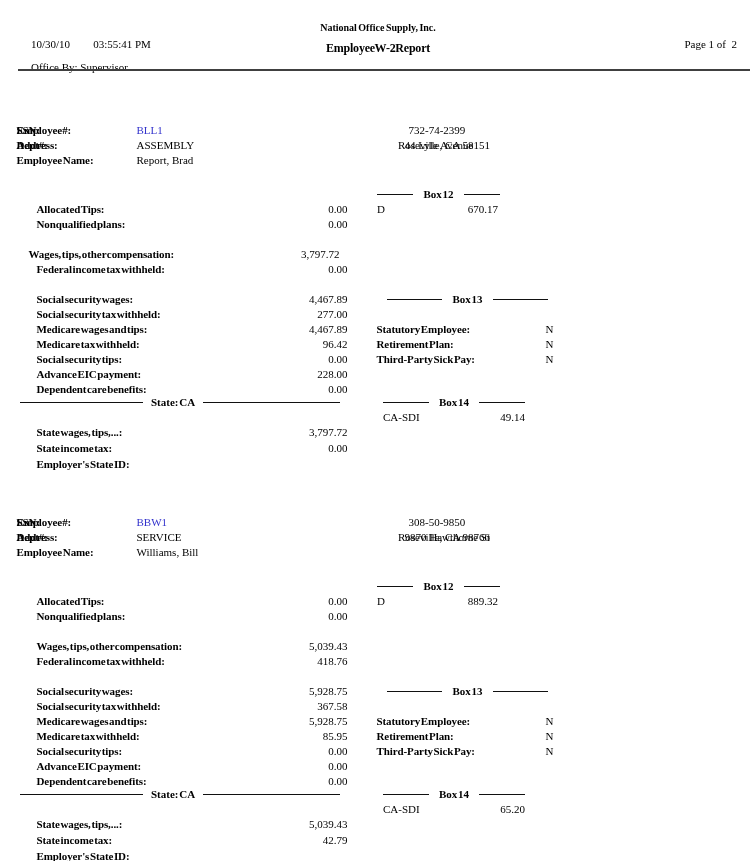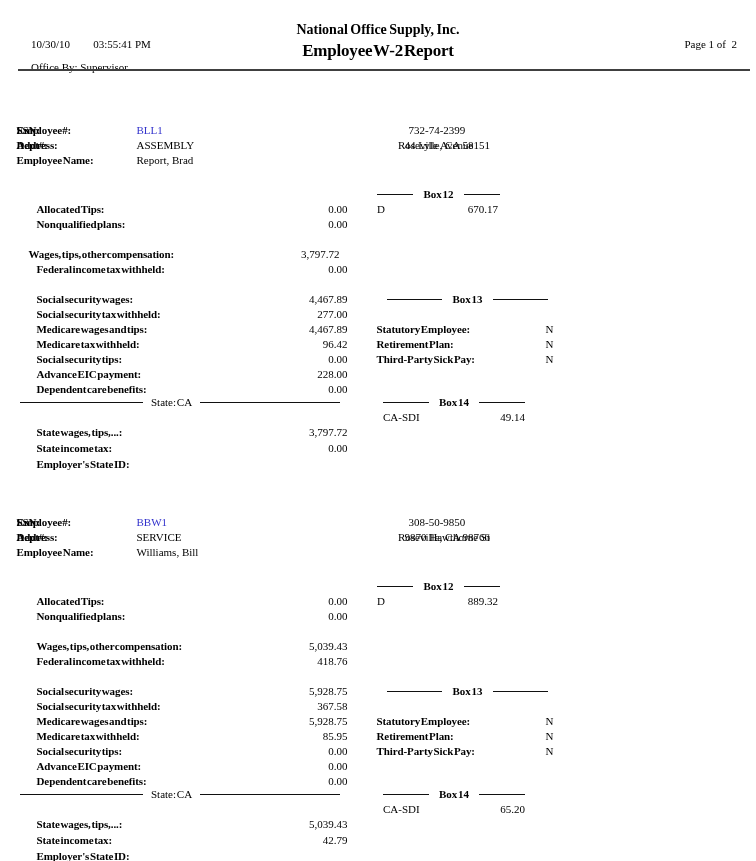--- a/index.html
+++ b/index.html
@@ -11,30 +11,30 @@
     font-size:11px;color:#000;
     overflow:hidden;
   }
   .r{position:absolute;height:15px;line-height:15px;white-space:pre;}
   .b{font-weight:bold;letter-spacing:-0.1px;word-spacing:-2px;}
   .lblcol{display:inline-block;text-align:left;vertical-align:top;}
   .valcol{display:inline-block;text-align:right;vertical-align:top;}
   .nval{display:inline-block;width:30px;text-align:center;vertical-align:top;}
   .link{color:#3333cc;}
   .centerline{position:absolute;left:0;width:100%;text-align:center;white-space:pre;}
-  .company{font-size:14px;font-weight:bold;word-spacing:-1px;}
-  .title{font-size:17px;font-weight:bold;word-spacing:-3px;letter-spacing:-0.2px;}
+  .company{font-size:10px;font-weight:bold;word-spacing:-1px;}
+  .title{font-size:12px;font-weight:bold;word-spacing:-3px;letter-spacing:-0.2px;}
   .pagerule{position:absolute;left:18px;top:69px;width:732px;height:1.5px;background:#404040;}
   .boxhdr{position:absolute;display:flex;align-items:center;height:15px;line-height:15px;}
   .boxhdr .txt{margin:0 10px;font-weight:bold;word-spacing:-2px;white-space:pre;}
   .hline{border-top:1px solid #111;flex:1;height:0;}
   .hline.fixed{flex:none;}
   .boxrow{position:absolute;display:flex;justify-content:space-between;height:15px;line-height:15px;white-space:pre;}
   .statehdr{position:absolute;display:flex;align-items:center;height:15px;line-height:15px;}
-  .statehdr .txt{margin:4px 8px;font-weight:normal;word-spacing:-2px;white-space:pre;}
+  .statehdr .txt{margin:4px 8px;font-weight:bold;word-spacing:-2px;white-space:pre;}
   section{position:absolute;left:0;width:756px;height:381px;}
 </style>
 </head>
 <body>
 
 <div class="page">
 
   <div class="r" style="left:20px;top:22px">
     <span>10/30/10</span><span style="display:inline-block;width:23px"></span><span>03:55:41 PM</span>
   </div>

